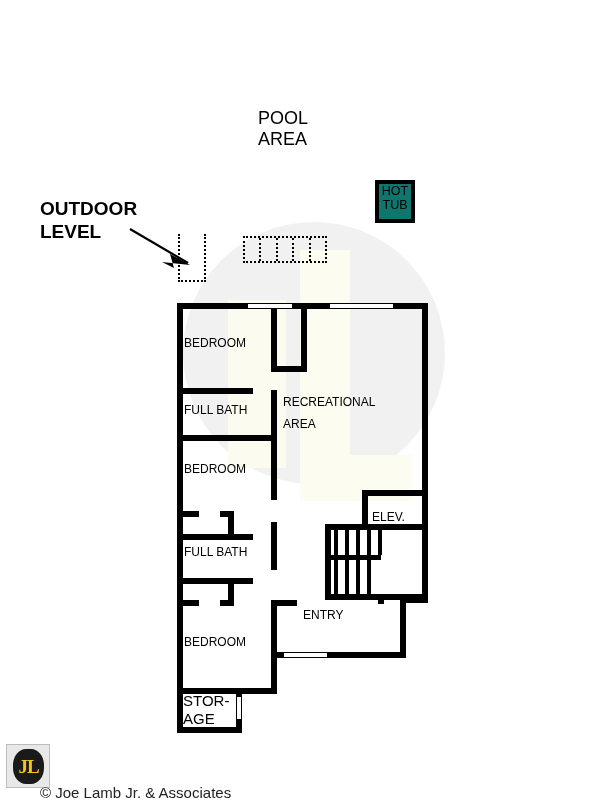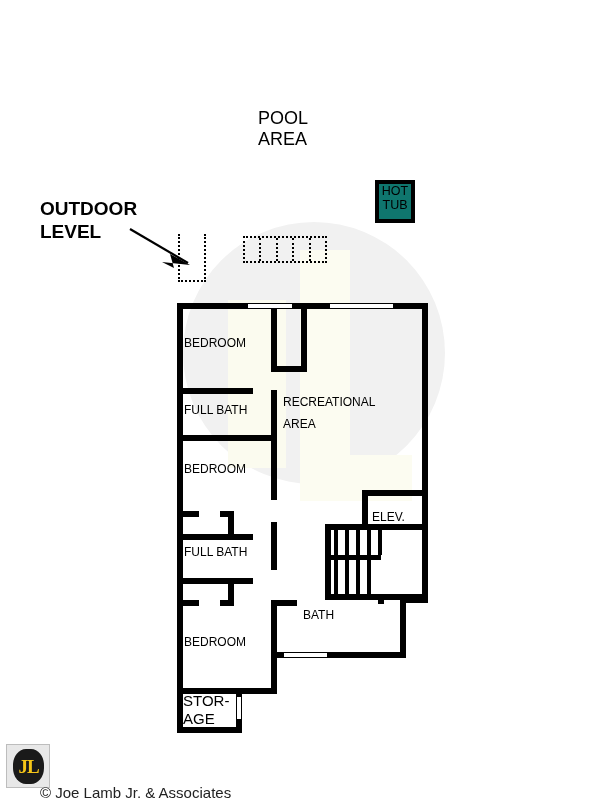--- a/index.html
+++ b/index.html
@@ -339,21 +339,21 @@
   <div class="room-label" style="left:184px; top:337px;">BEDROOM</div>
   <div class="room-label" style="left:184px; top:404px;">FULL BATH</div>
   <div class="room-label" style="left:184px; top:463px;">BEDROOM</div>
   <div class="room-label" style="left:184px; top:546px;">FULL BATH</div>
   <div class="room-label" style="left:184px; top:636px;">BEDROOM</div>
 
   <div class="room-label" style="left:283px; top:396px;">RECREATIONAL</div>
   <div class="room-label" style="left:283px; top:418px;">AREA</div>
 
   <div class="room-label" style="left:372px; top:495px;margin-top:16px;">ELEV.</div>
-  <div class="room-label" style="left:303px; top:609px;">BATH</div>
+  <div class="room-label" style="left:303px; top:609px;">ENTRY</div>
 
   <div class="room-label small" style="left:183px; top:693px;">STOR-</div>
   <div class="room-label small" style="left:183px; top:711px;">AGE</div>
 </div>
 
 <div id="footer">
   <div id="logo-box">
     <div id="logo-mark">
       <div id="logo-text">JL</div>
     </div>

